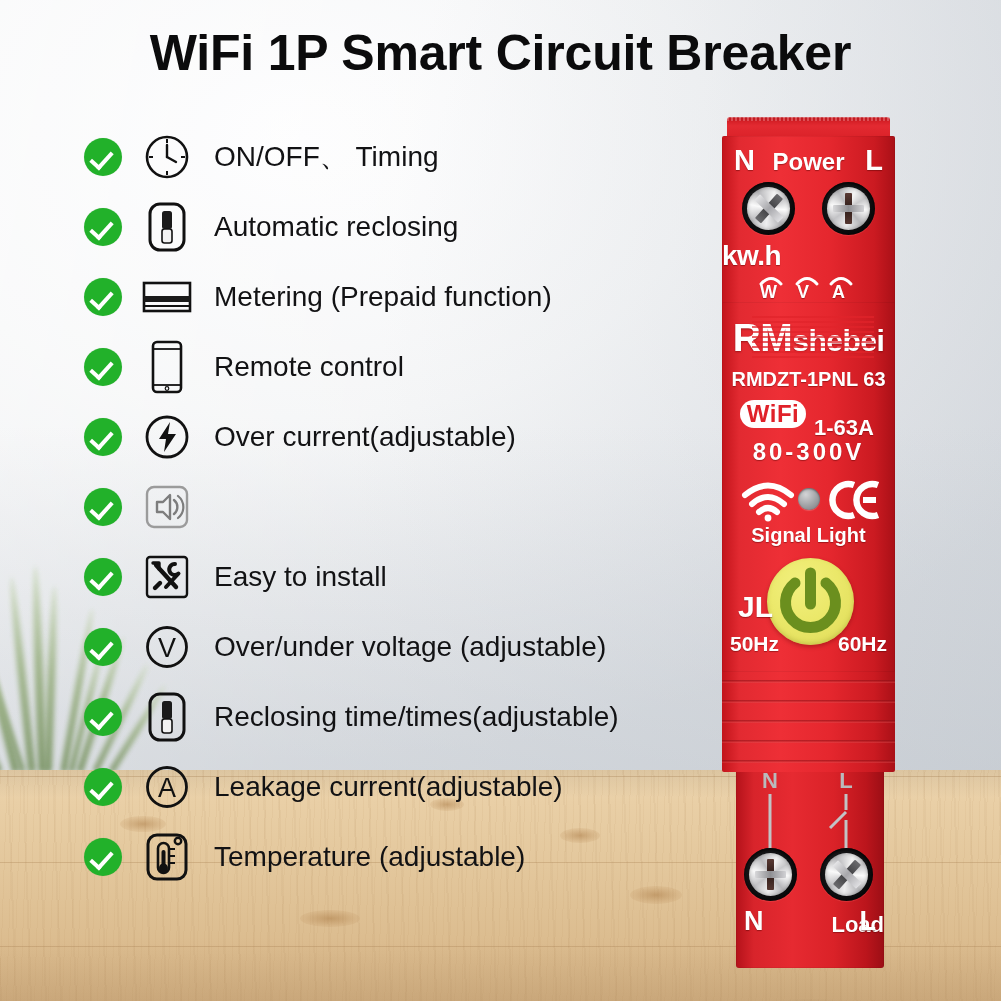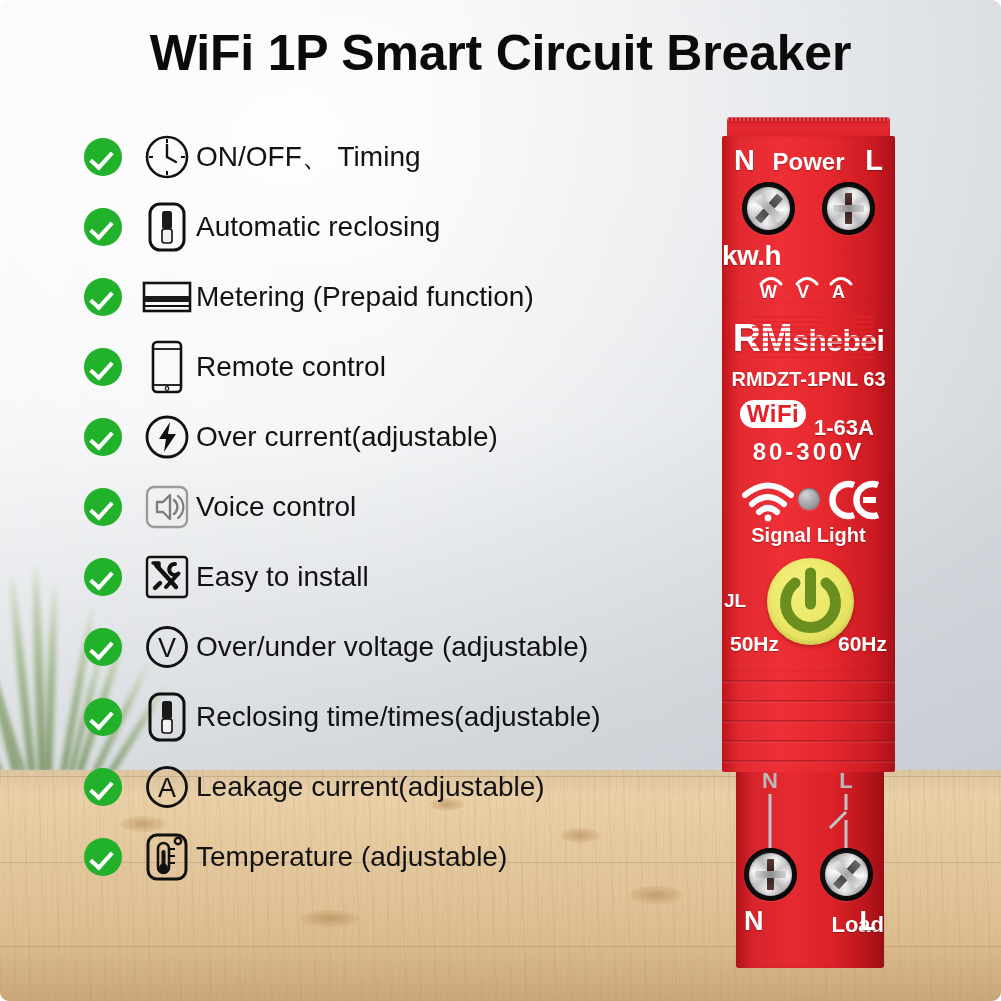--- a/index.html
+++ b/index.html
@@ -1,17 +1,17 @@
 <!DOCTYPE html>
 <html><head>
 <meta charset="utf-8">
 <style>
   html,body{margin:0;padding:0;}
   body{width:1001px;height:1001px;overflow:hidden;font-family:"Liberation Sans",sans-serif;background:#fff;}
-  #stage{position:relative;width:1001px;height:1001px;overflow:hidden;border-radius:9px;}
+  #stage{position:relative;width:1001px;height:1001px;overflow:hidden;}
 
   
   .wall{position:absolute;left:0;top:0;width:1001px;height:772px;
     background:
       radial-gradient(ellipse 900px 620px at 30% 18%, #fdfdfe 0%, #f4f5f6 45%, #e7e9ec 80%, #dfe2e6 100%);
   }
   .wall-sheen{position:absolute;left:0;top:0;width:1001px;height:772px;
     background:linear-gradient(100deg, rgba(255,255,255,.55) 0%, rgba(255,255,255,.15) 38%, rgba(210,215,221,.30) 72%, rgba(196,202,209,.45) 100%);}
   .wall-vign{position:absolute;left:0;top:0;width:1001px;height:772px;
     background:linear-gradient(180deg, rgba(255,255,255,0) 55%, rgba(176,183,191,.30) 100%);}
@@ -37,21 +37,21 @@
     font-size:50px;font-weight:bold;color:#0b0b0c;letter-spacing:-.2px;white-space:nowrap;}
 
   
   .features{position:absolute;left:84px;top:122px;width:620px;}
   .frow{position:relative;height:70px;display:flex;align-items:center;}
   .chk{width:38px;height:38px;border-radius:50%;background:#22b12a;flex:0 0 38px;position:relative;
     box-shadow:0 0 0 .5px rgba(0,0,0,.04);}
   .chk::after{content:"";position:absolute;left:11px;top:9px;width:9px;height:18px;
     border:solid #fff;border-width:0 4.5px 4.5px 0;transform:rotate(42deg);}
   .ficon{flex:0 0 58px;width:58px;height:48px;margin-left:16px;display:flex;align-items:center;justify-content:center;}
-  .flabel{margin-left:0;font-size:28px;color:#121214;white-space:nowrap;}
+  .flabel{margin-left:18px;font-size:28px;color:#121214;white-space:nowrap;}
 
   
   .device{position:absolute;left:718px;top:112px;width:182px;height:802px;}
   .dev-shadow{position:absolute;left:2px;top:655px;width:180px;height:262px;
     background:radial-gradient(ellipse 96px 28px at 50% 96%, rgba(90,66,40,.34) 0%, rgba(90,66,40,0) 72%);}
 
   .cap{position:absolute;left:9px;top:5px;width:163px;height:22px;border-radius:3px 3px 0 0;
     background:linear-gradient(180deg,#c9161d 0%,#e32a31 40%,#da2128 100%);
     box-shadow:inset 0 1px 0 rgba(255,255,255,.25);}
   .cap::after{content:"";position:absolute;left:0;top:0;width:100%;height:4px;
@@ -213,21 +213,20 @@
       <div class="frow">
         <div class="chk"></div>
         <div class="ficon">
           <svg width="46" height="46" viewBox="0 0 46 46">
             <rect x="3" y="3" width="40" height="40" rx="7" stroke="#9b9b9b" stroke-width="2.4" fill="none"></rect>
             <path d="M13 18 H19 L26 11 V35 L19 28 H13 Z" stroke="#7d7d7d" stroke-width="2.4" fill="none" stroke-linejoin="round"></path>
             <path d="M30 16 A9 9 0 0 1 30 30" stroke="#7d7d7d" stroke-width="2.4" fill="none" stroke-linecap="round"></path>
             <path d="M34 12 A14 14 0 0 1 34 34" stroke="#7d7d7d" stroke-width="2.2" fill="none" stroke-linecap="round"></path>
           </svg>
         </div>
-        <div class="flabel">Voice control</div>
       </div>
       <div class="frow">
         <div class="chk"></div>
         <div class="ficon">
           <svg width="46" height="46" viewBox="0 0 46 46">
             <rect x="3" y="3" width="40" height="40" rx="3" stroke="#111" stroke-width="2.4" fill="none"></rect>
             <path d="M12 11 L32 33" stroke="#111" stroke-width="4.4" stroke-linecap="round"></path>
             <path d="M31 10 a5.5 5.5 0 1 0 3.5 9.5 L22 33" stroke="#111" stroke-width="4" fill="none" stroke-linecap="round" stroke-linejoin="round"></path>
             <path d="M11 34 L16 29" stroke="#111" stroke-width="4.4" stroke-linecap="round"></path>
             <path d="M9 9 L15 9 L15 15" stroke="#111" stroke-width="3.4" fill="none" stroke-linecap="round" stroke-linejoin="round"></path>
@@ -386,19 +385,19 @@
 
       <div class="dlbl" style="left:0;top:222px;width:173px;text-align:center;font-size:20px">Signal Light</div>
 
       <div class="pbtn" style="left:45px;top:256px">
         <svg width="87" height="87" viewBox="0 0 87 87">
           <path d="M28 25 A25 25 0 1 0 59 25" stroke="#6b8f1e" stroke-width="11" fill="none" stroke-linecap="round"></path>
           <line x1="43.5" y1="15" x2="43.5" y2="46" stroke="#6b8f1e" stroke-width="11" stroke-linecap="round"></line>
         </svg>
       </div>
 
-      <div class="dlbl" style="left:2px;top:288px;font-size:19px">JL</div>
+      <div class="dlbl" style="left:16px;top:288px;font-size:30px">JL</div>
       <div class="dlbl" style="left:8px;top:330px;font-size:21px">50Hz</div>
       <div class="dlbl" style="right:8px;top:330px;font-size:21px">60Hz</div>
     </div>
   </div>
 
 </div>
 
 </body></html>

